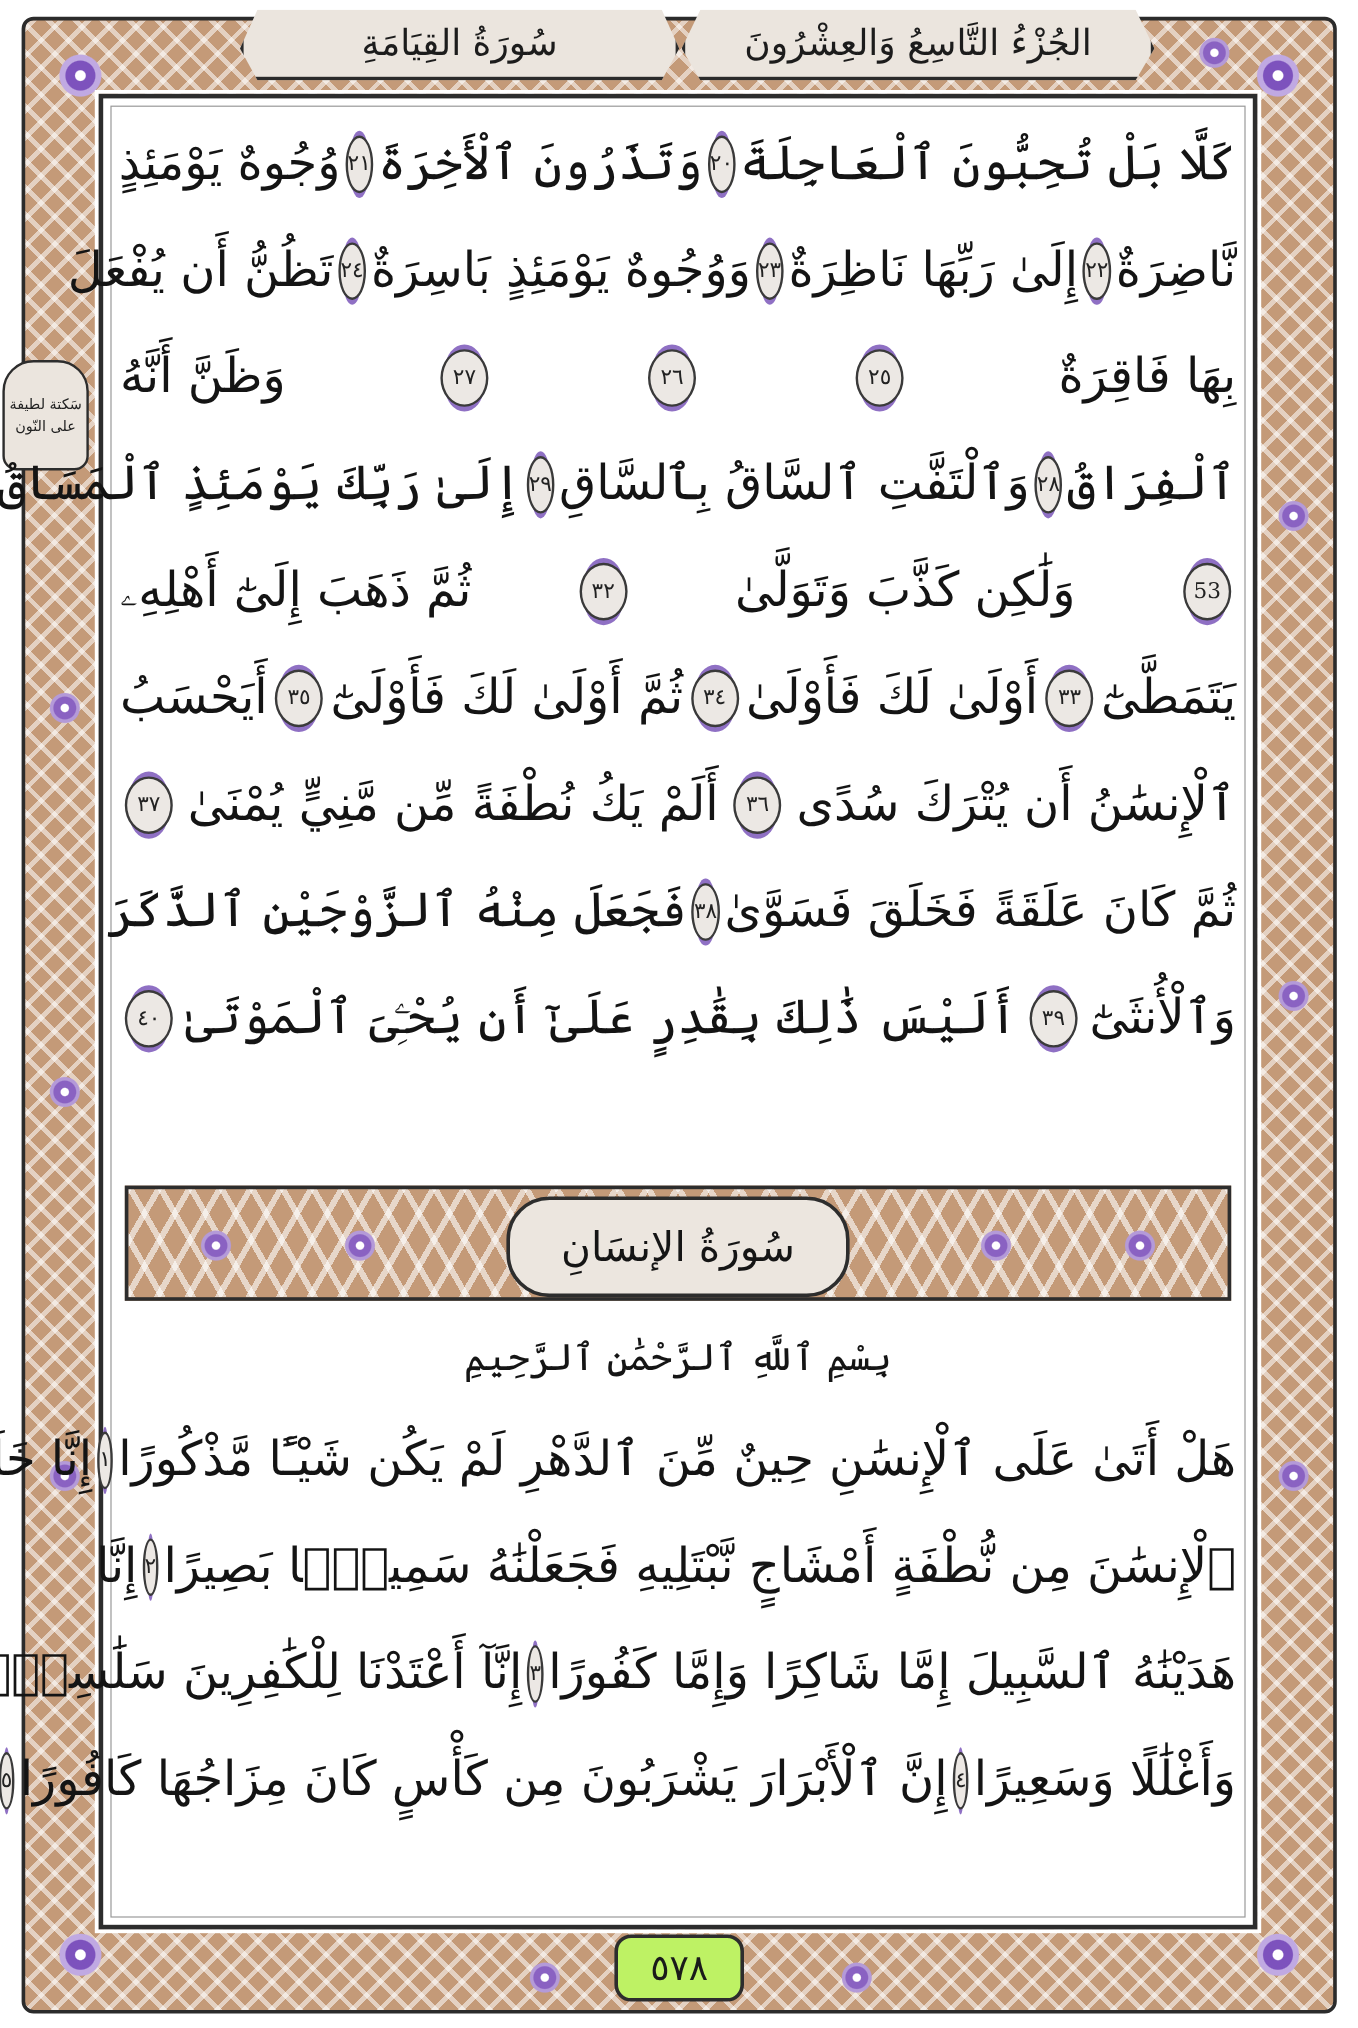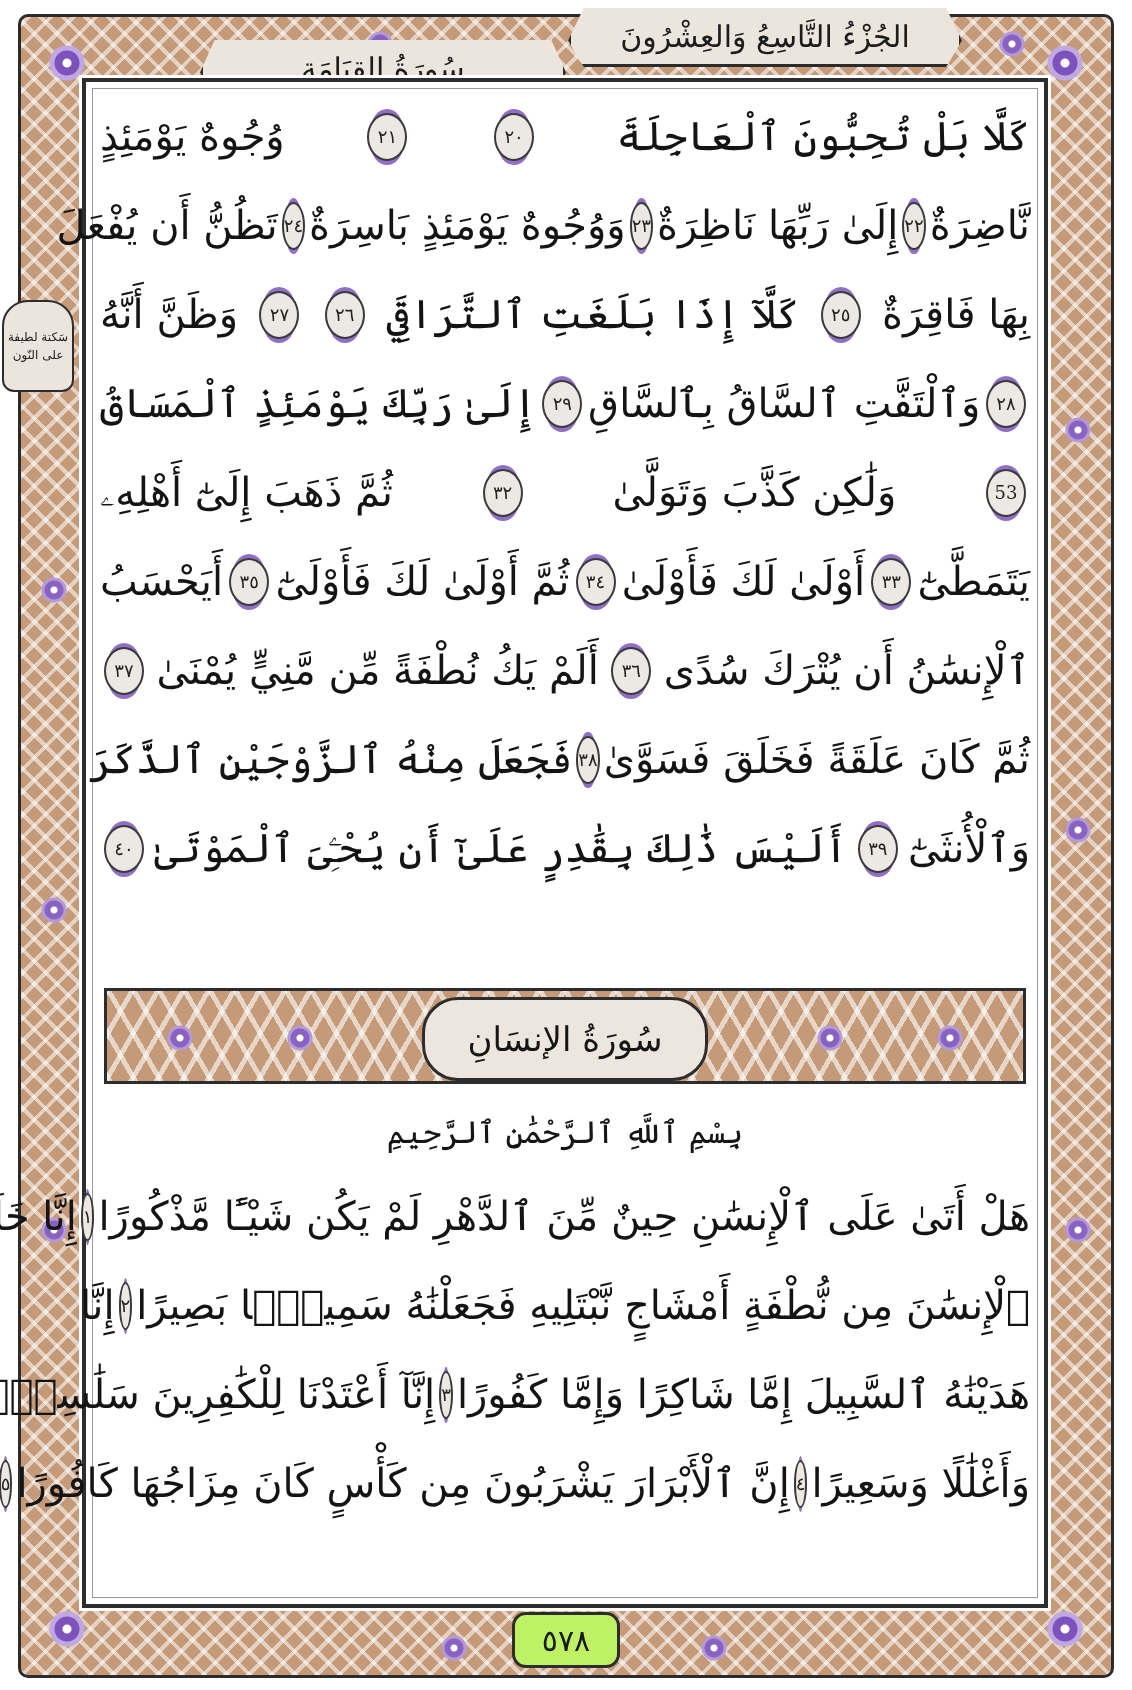--- a/index.html
+++ b/index.html
@@ -30,21 +30,21 @@
     border-radius:50%;
   }
   
   .hdr {
     position:absolute; top:8px; height:56px;
     background:#ebe5de; border:3px solid #2b2b2b; border-top:none;
     clip-path: polygon(4% 0, 96% 0, 100% 55%, 96% 100%, 4% 100%, 0 55%);
     display:flex; align-items:center; justify-content:center;
     font-family:"DejaVu Serif", serif; font-size:30px; color:#1c1c1c;
   }
-  .hdr-left { left:200px; width:360px;margin-top:32px; }
+  .hdr-left { left:200px; width:360px; }
   .hdr-right { left:568px; width:388px; }
   
   .panel {
     position:absolute; left:82px; top:78px; width:966px; height:1530px;
     background:#ffffff; border:4px solid #2d2d2d; box-sizing:border-box;
     outline:3px solid #ffffff;
   }
   .panel-inner {
     position:absolute; left:6px; top:6px; right:6px; bottom:6px;
     border:1px solid #999;
@@ -145,41 +145,42 @@
   <span>على النّون</span>
 </div>
 
 <div class="panel">
   <div class="panel-inner"></div>
 
   <div class="lines" id="lines1">
       <div class="line">
         <span class="seg">كَلَّا بَلْ تُحِبُّونَ ٱلْعَاجِلَةَ</span>
         <span class="ayah">٢٠</span>
+        <span class="seg">وَتَذَرُونَ ٱلْأَخِرَةَ</span>
         <span class="ayah">٢١</span>
         <span class="seg">وُجُوهٌ يَوْمَئِذٍ</span>
       </div>
       <div class="line">
         <span class="seg">نَّاضِرَةٌ</span>
         <span class="ayah">٢٢</span>
         <span class="seg">إِلَىٰ رَبِّهَا نَاظِرَةٌ</span>
         <span class="ayah">٢٣</span>
         <span class="seg">وَوُجُوهٌ يَوْمَئِذٍ بَاسِرَةٌ</span>
         <span class="ayah">٢٤</span>
         <span class="seg">تَظُنُّ أَن يُفْعَلَ</span>
       </div>
       <div class="line">
         <span class="seg">بِهَا فَاقِرَةٌ</span>
         <span class="ayah">٢٥</span>
-        <span class="seg">كَلَّآ إِذَا بَلَغَتِ ٱلتَّرَاقِيَ</span>
         <span class="ayah">٢٦</span>
         <span class="ayah">٢٧</span>
         <span class="seg">وَظَنَّ أَنَّهُ</span>
       </div>
       <div class="line">
+        <span class="seg">ٱلْفِرَاقُ</span>
         <span class="ayah">٢٨</span>
         <span class="seg">وَٱلْتَفَّتِ ٱلسَّاقُ بِٱلسَّاقِ</span>
         <span class="ayah">٢٩</span>
         <span class="seg">إِلَىٰ رَبِّكَ يَوْمَئِذٍ ٱلْمَسَاقُ</span>
       </div>
       <div class="line">
         <span class="ayah">53</span>
         <span class="seg">وَلَٰكِن كَذَّبَ وَتَوَلَّىٰ</span>
         <span class="ayah">٣٢</span>
         <span class="seg">ثُمَّ ذَهَبَ إِلَىٰٓ أَهْلِهِۦ</span>

